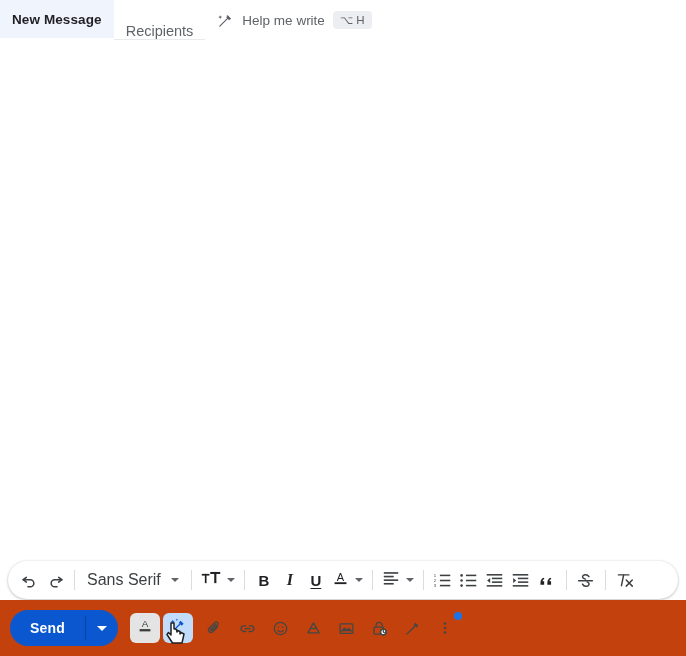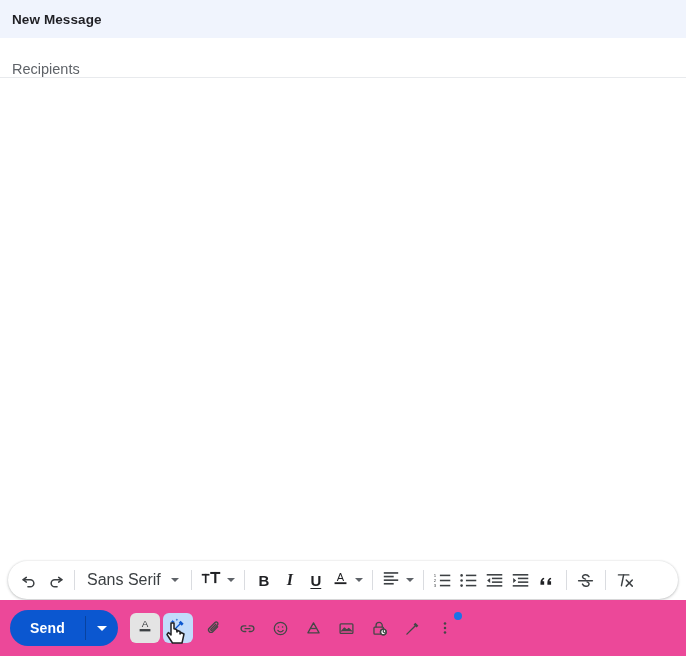--- a/index.html
+++ b/index.html
@@ -6,21 +6,21 @@
   html, body {
     width:686px; height:656px;
     background:#ffffff;
     font-family:"Liberation Sans", sans-serif;
     overflow:hidden;
   }
   .compose {
     position:relative;
     width:686px; height:656px;
     background:#fff;
-    display:flex; flex-direction:column;
+    display:flex; 
   }
 
   
   .compose-header {
     height:38px;
     background:#f0f4fd;
     display:flex; align-items:center;
     padding:0 12px;
     flex:0 0 auto;
   }
@@ -101,21 +101,21 @@
   }
   .tb-letter { font-size:15px; font-weight:bold; color:#202124; line-height:1; }
   .tb-letter.italic { font-style:italic; font-family:"Liberation Serif", serif; font-size:16px; }
   .tb-letter.under { text-decoration:underline; text-underline-offset:2px; }
 
   
   .bottom-bar {
     position:absolute;
     left:0; right:0; bottom:0;
     height:56px;
-    background:#ec4899;
+    background:#c2410c;
     display:flex; align-items:center;
     padding:0 10px;
     gap:0;
   }
   .send-group {
     display:flex; align-items:stretch;
     background:#0b57d0;
     border-radius:18px;
     height:36px;
     overflow:hidden;
@@ -176,20 +176,32 @@
 
   <div class="compose-header">
     <span class="compose-title">New Message</span>
   </div>
 
   <div class="field-row">
     <span class="field-label">Recipients</span>
   </div>
 
 
+  <div class="hmw-row">
+    <span class="hmw-icon">
+      <svg viewBox="0 0 24 24" width="17" height="17" fill="none" stroke="#5f6368" stroke-width="1.7" stroke-linecap="round" stroke-linejoin="round">
+        <path d="M4 20 L15 9"></path>
+        <path d="M14.5 5.5 L18.5 9.5"></path>
+        <path d="M13 7.5 L17 11.5 L19.5 9 L15.5 5 Z" fill="#5f6368" stroke="none"></path>
+        <path d="M4.5 4.5 l.8 1.9 1.9.8 -1.9.8 -.8 1.9 -.8-1.9 -1.9-.8 1.9-.8 z" fill="#5f6368" stroke="none"></path>
+      </svg>
+    </span>
+    <span class="hmw-label">Help me write</span>
+    <span class="hmw-kbd">⌥ H</span>
+  </div>
 
   <div class="compose-body"></div>
 
   <div class="format-bar">
 
     <div class="tb-btn">
       <svg width="19" height="19" viewBox="0 0 24 24" fill="none" stroke="#3c4043" stroke-width="1.9" stroke-linecap="round" stroke-linejoin="round">
         <path d="M8 8 L4 11 L8 14"></path>
         <path d="M4 11 h9 a4.5 4.5 0 0 1 0 9 h-3"></path>
       </svg>

